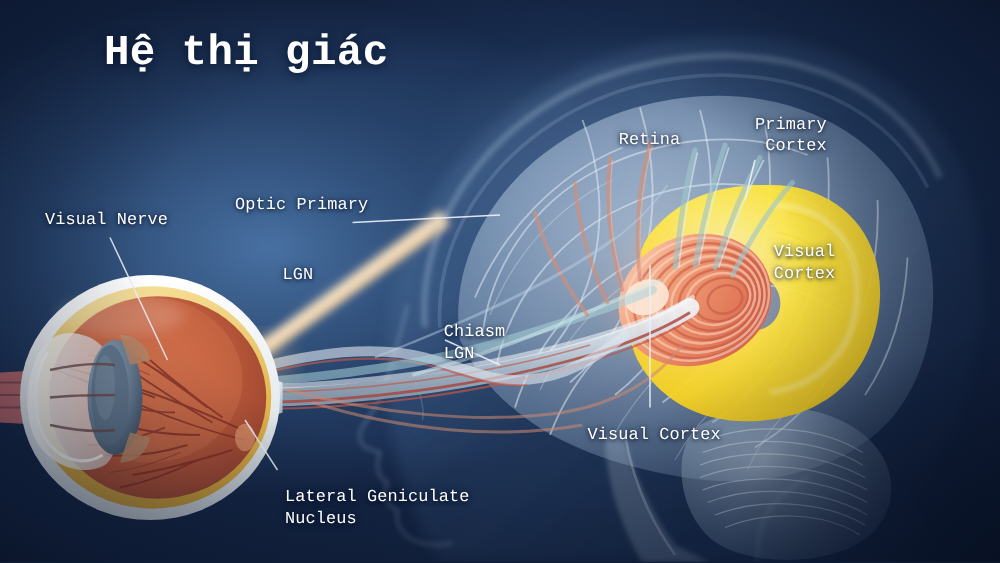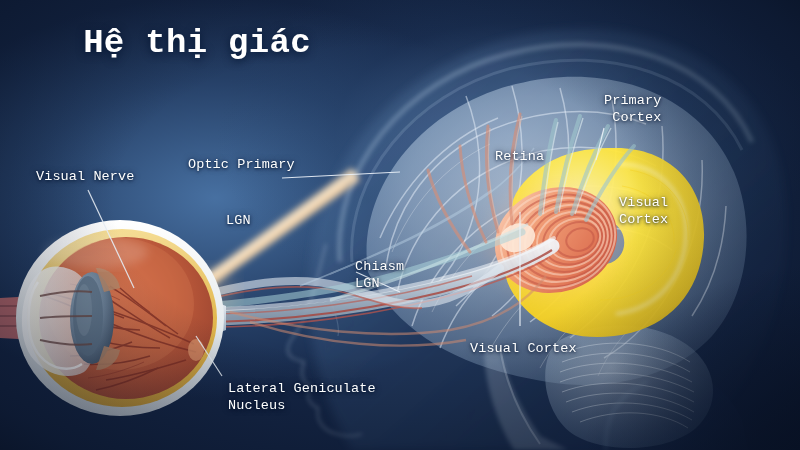--- a/index.html
+++ b/index.html
@@ -380,24 +380,24 @@
 
   <div class="lbl" style="left:36px;top:168px;">Visual Nerve</div>
 
   <div class="lbl" style="left:188px;top:156px;">Optic Primary</div>
 
   <div class="lbl" style="left:226px;top:212px;">LGN</div>
 
   <div class="lbl" style="left:355px;top:258px;">Chiasm
 LGN</div>
 
-  <div class="lbl" style="left:228px;top:380px;">Lateral Geniculate
+  <div class="lbl" style="left:228px;top:390px;">Lateral Geniculate
 Nucleus</div>
 
-  <div class="lbl" style="left:495px;top:104px;margin-top:44px;">Retina</div>
+  <div class="lbl" style="left:495px;top:104px;">Retina</div>
 
   <div class="lbl" style="left:604px;top:92px;text-align:right;">Primary
 Cortex</div>
 
   <div class="lbl" style="left:619px;top:194px;text-align:right;">Visual
 Cortex</div>
 
   <div class="lbl" style="left:470px;top:340px;">Visual Cortex</div>
 
 </div>

